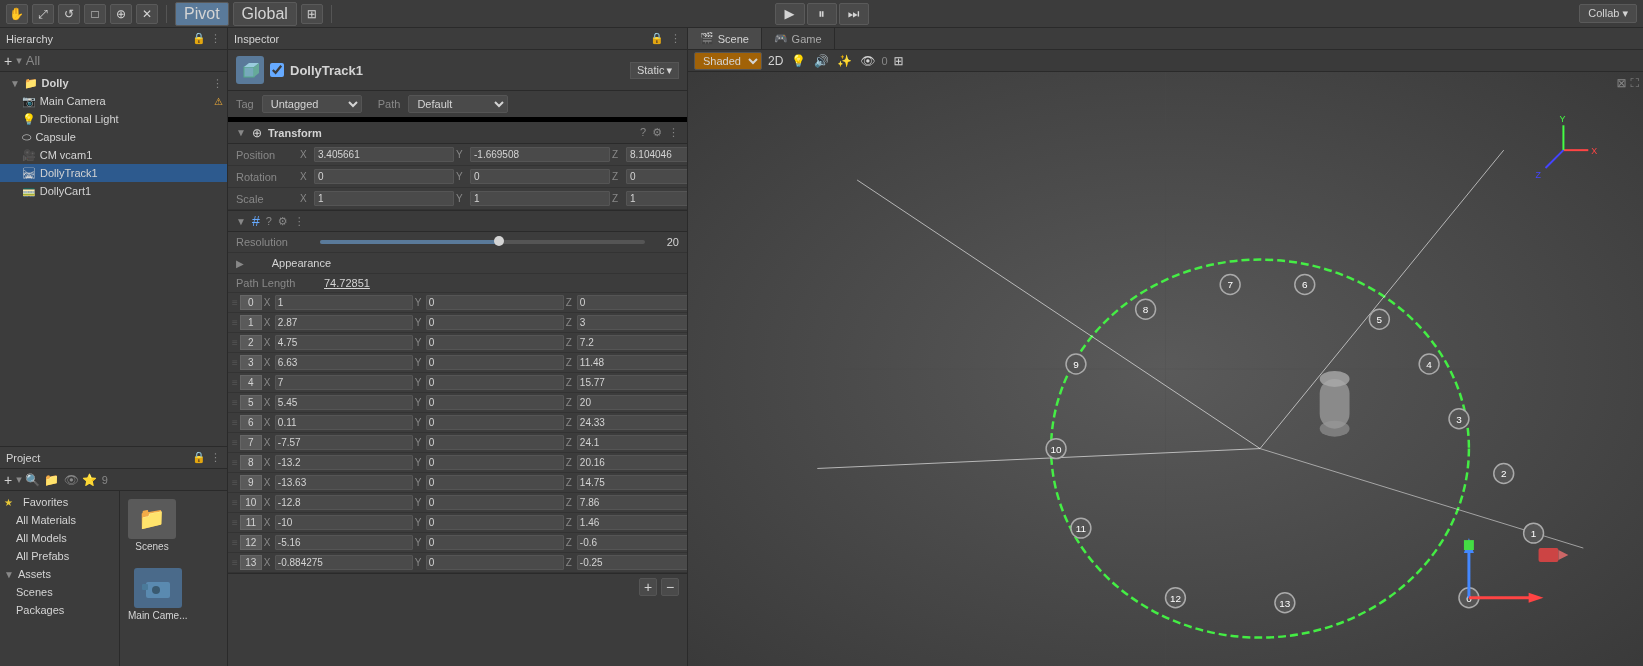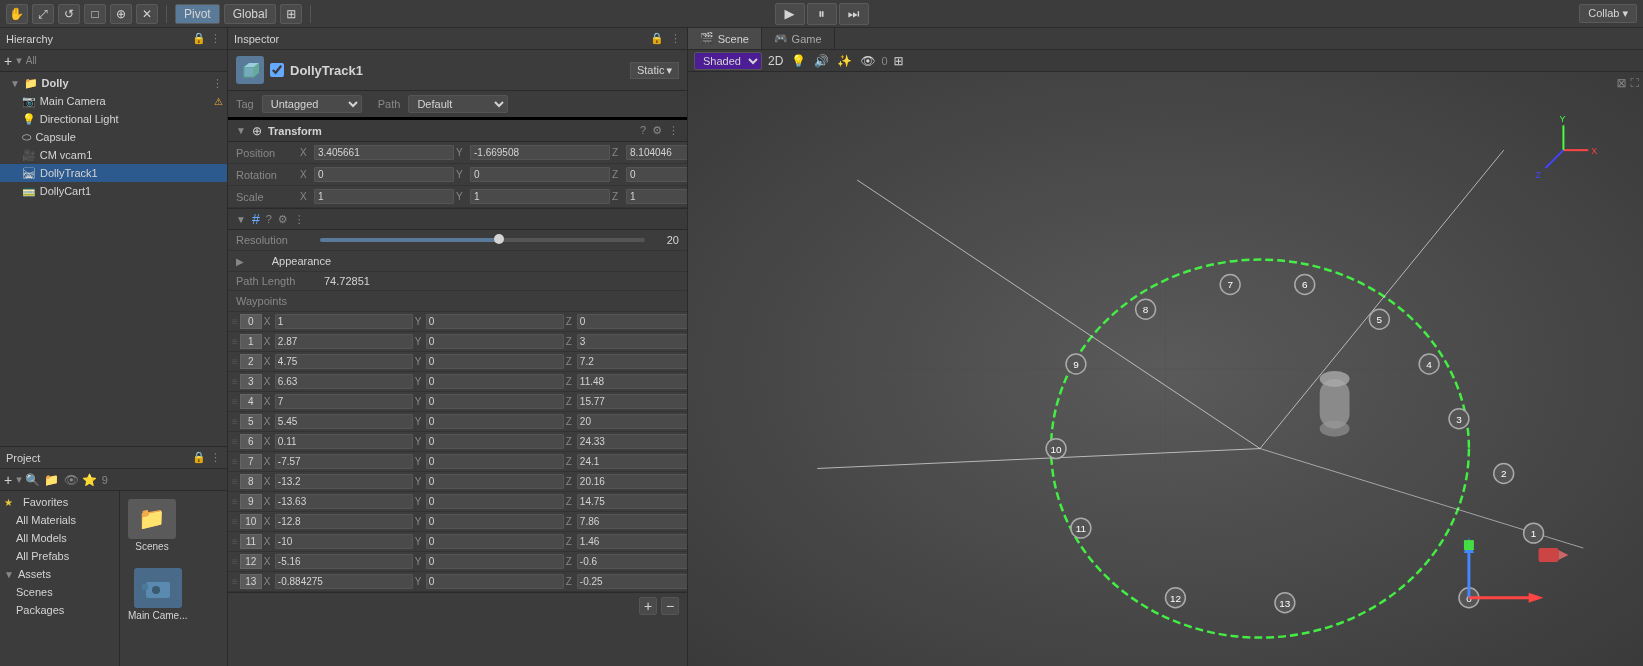--- a/index.html
+++ b/index.html
@@ -24,21 +24,21 @@
       align-items: center;
       padding: 0 6px;
       gap: 4px;
       flex-shrink: 0;
     }
     .toolbar-btn {
       background: #4a4a4a;
       border: 1px solid #5a5a5a;
       color: #d4d4d4;
       padding: 2px 8px;
-      font-size: 12px;
+      font-size: 16px;
       cursor: pointer;
       border-radius: 2px;
       display: flex;
       align-items: center;
       gap: 3px;
     }
     .toolbar-btn.active {
       background: #5a7a9a;
     }
     .toolbar-icon-btn {
@@ -288,21 +288,21 @@
       display: flex;
       align-items: center;
       gap: 2px;
     }
 
     .tag-layer-row {
       padding: 4px 8px;
       display: flex;
       align-items: center;
       gap: 8px;
-      border-bottom: 3px solid #000000;
+      border-bottom: 5px solid #000000;
     }
     .tag-label { color: #888; font-size: 11px; }
     .tag-select {
       background: #4a4a4a;
       border: 1px solid #555;
       color: #d4d4d4;
       font-size: 11px;
       padding: 1px 4px;
       border-radius: 2px;
       cursor: pointer;
@@ -435,21 +435,21 @@
     }
 
     .path-length-row {
       display: flex;
       align-items: center;
       padding: 3px 8px;
       border-bottom: 1px solid #333;
       gap: 8px;
     }
     .path-length-label { color: #888; font-size: 11px; width: 80px; }
-    .path-length-value { color: #d4d4d4; font-size: 11px; }
+    .path-length-value { color: #d4d4d4; font-size: 11px; text-decoration: underline; }
 
     .waypoints-header {
       padding: 4px 8px;
       border-bottom: 1px solid #333;
       font-size: 11px;
       color: #888;
     }
 
     
     .waypoints-table {
@@ -553,21 +553,21 @@
       height: 22px;
       background: #3a3a3a;
       border-bottom: 1px solid #2a2a2a;
       display: flex;
       align-items: center;
       padding: 0 6px;
       gap: 4px;
       flex-shrink: 0;
     }
     .scene-select {
-      background: #4c1d95;
+      background: #a16207;
       border: 1px solid #555;
       color: #d4d4d4;
       font-size: 11px;
       padding: 1px 4px;
       border-radius: 2px;
       cursor: pointer;
     }
     .scene-icon-btn {
       background: none;
       border: none;
@@ -684,21 +684,21 @@
           <span>Hierarchy</span>
         </div>
         <div class="panel-header-icons">
           <span class="lock-icon">🔒</span>
           <span class="more-icon">⋮</span>
         </div>
       </div>
       <div class="hierarchy-toolbar">
         <span class="hier-add-btn">+</span>
         <span style="color:#888;">▾</span>
-        <span style="color:#888; font-size:10px;">All</span>
+        <span style="color:#888; font-size:13px;">All</span>
       </div>
       <div class="hierarchy-content">
 
         <div class="hier-item">
           <span class="indent" style="width:4px;"></span>
           <span class="hier-arrow">▼</span>
           <span class="hier-icon">📁</span>
           <span class="hier-label bold">Dolly</span>
           <span style="color:#888;margin-left:auto;">⋮</span>
         </div>
@@ -933,23 +933,20 @@
         <span class="appearance-arrow">▶</span>
         <span class="appearance-label">Appearance</span>
       </div>
 
 
       <div class="path-length-row">
         <span class="path-length-label">Path Length</span>
         <span class="path-length-value">74.72851</span>
       </div>
 
-      <div class="waypoints-header">
-        <span>Waypoints</span>
-      </div>
 
       <div class="waypoints-table" id="waypoints-container">
 
       <div class="waypoint-row">
       <span class="wp-drag">≡</span>
       <div class="wp-index">0</div>
       <div class="wp-field">
         <span class="wp-axis">X</span>
         <input class="wp-input" type="text" value="1" style="">
       </div>

